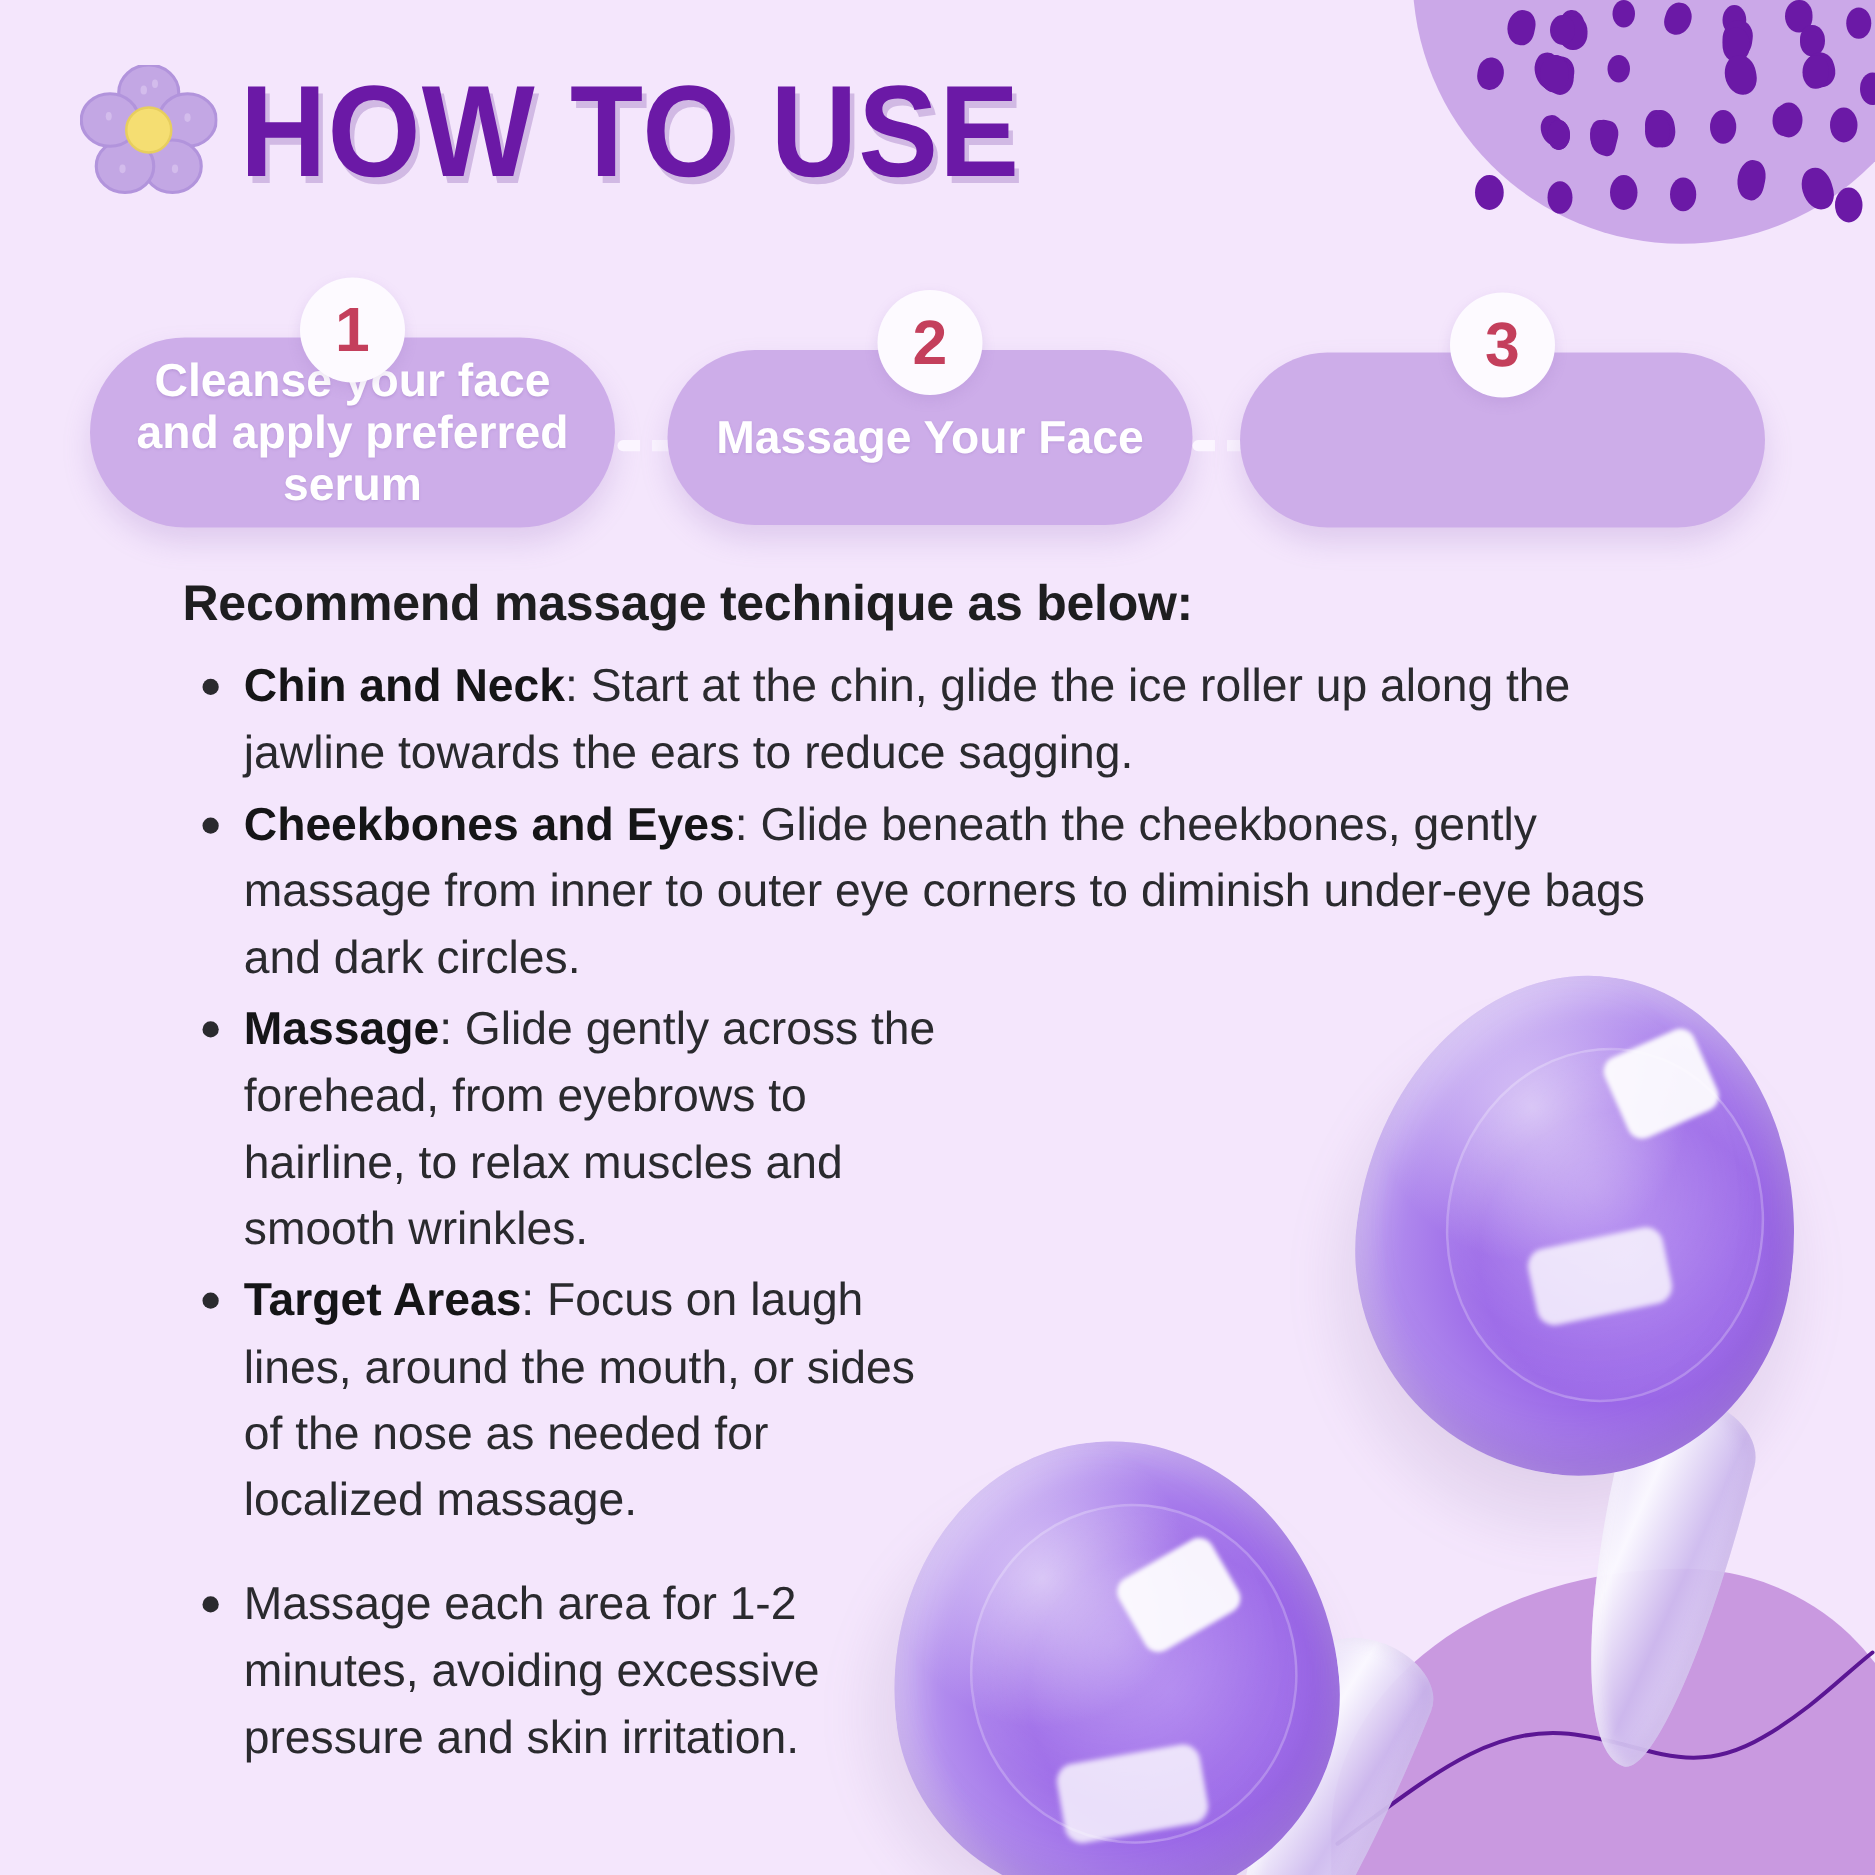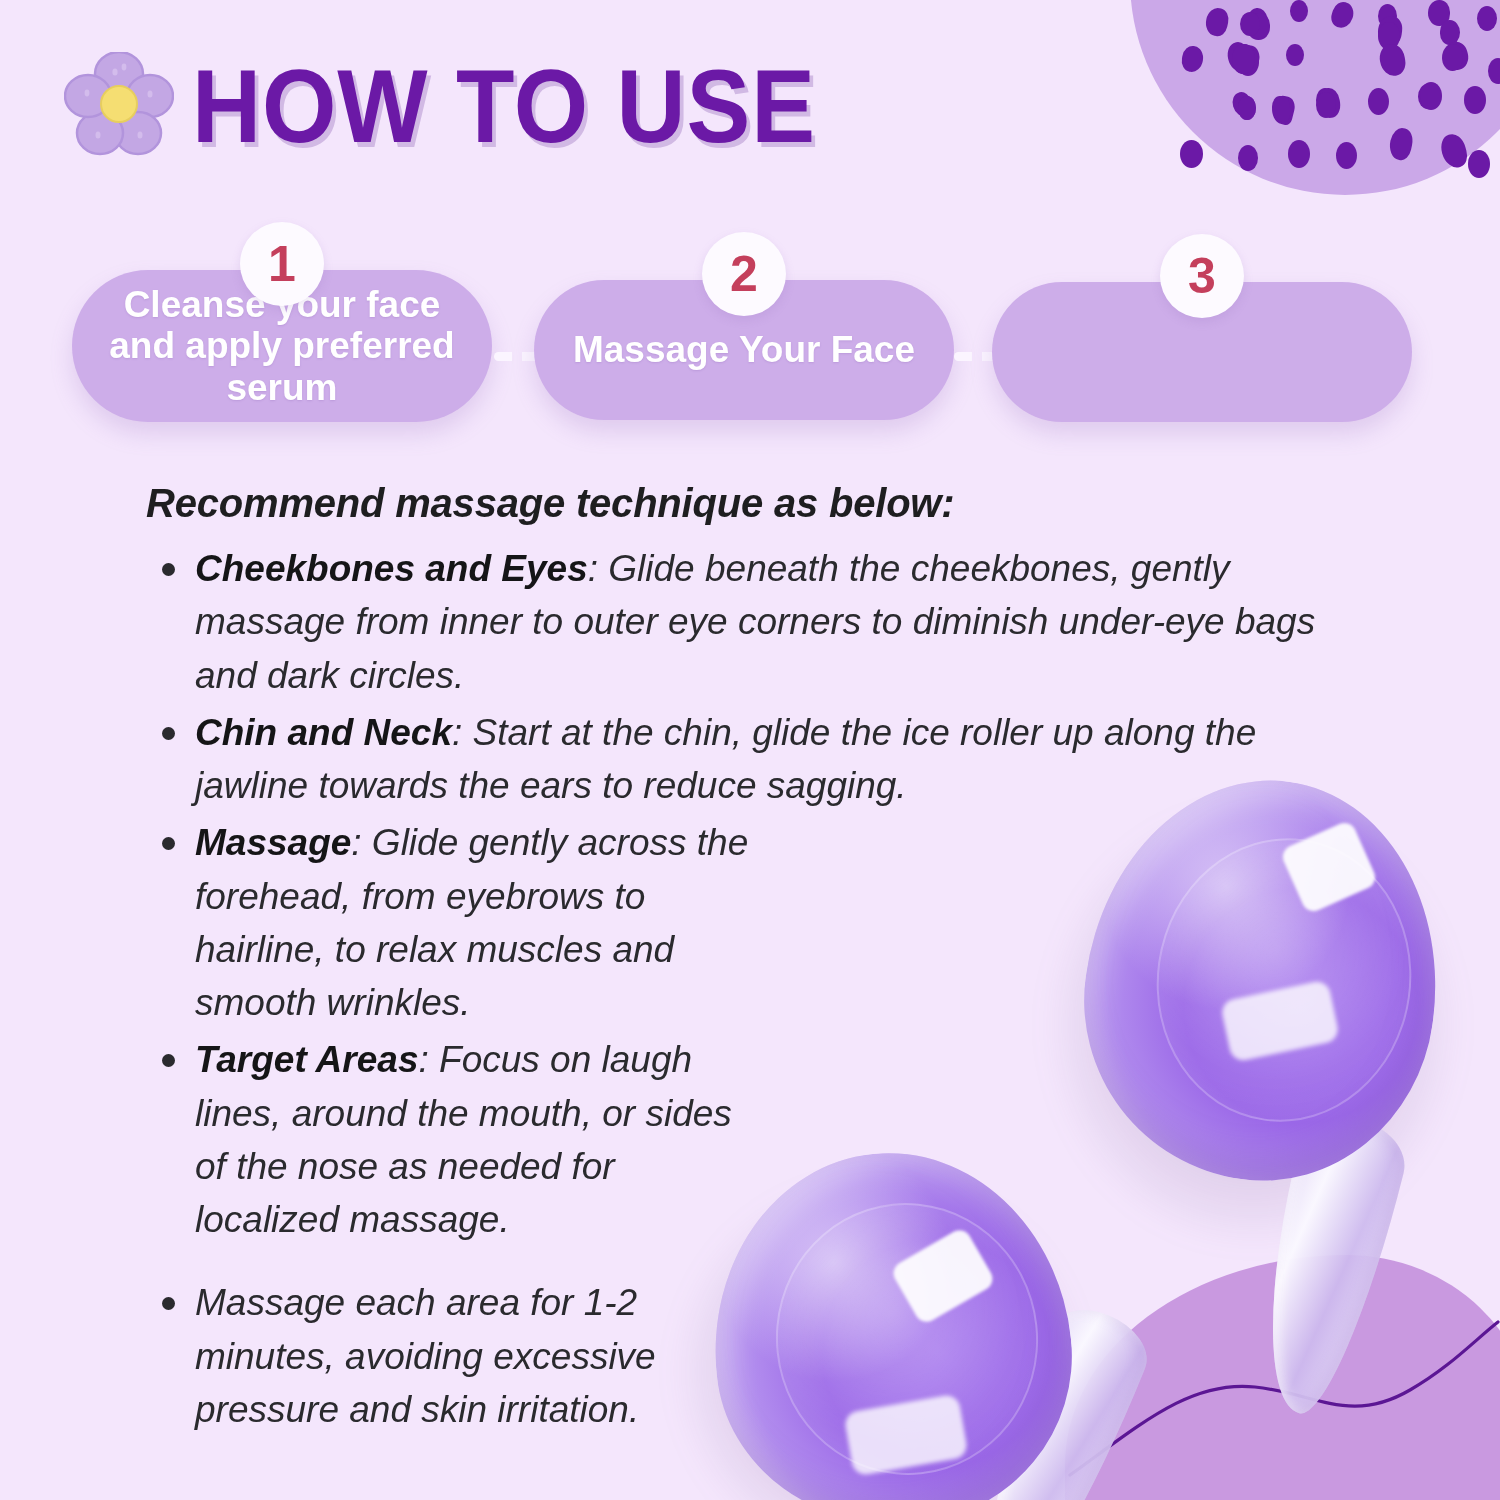--- a/index.html
+++ b/index.html
@@ -96,21 +96,21 @@
   .connector{
     position:absolute;top:130px;
     height:9px;width:46px;
     background:repeating-linear-gradient(to right,#FBF5FF 0 18px,transparent 18px 28px);
     border-radius:5px;
   }
   #connector-1{left:422px;}
   #connector-2{left:882px;}
 
   
-  .body-copy{position:absolute;left:146px;top:480px;width:1230px;font-style:italic;}
+  .body-copy{position:absolute;left:146px;top:460px;width:1230px;}
   .lead{
     font-size:40px;
     font-weight:bold;
     color:#1E1E20;
     letter-spacing:-0.2px;
     margin:0 0 16px 0;
     line-height:1.15;
   }
   ul.tips{list-style:none;margin:0;padding:0;}
   ul.tips li{
@@ -299,24 +299,24 @@
       <div class="pill">
         <div class="num-circle">3</div>
       </div>
     </div>
   </div>
 
   <div class="body-copy">
     <p class="lead">Recommend massage technique as below:</p>
     <ul class="tips">
       <li>
+        <span class="lbl">Chin and Neck</span><span>: Start at the chin, glide the ice roller up along the jawline towards the ears to reduce sagging.</span>
+      </li>
+      <li>
         <span class="lbl">Cheekbones and Eyes</span><span>: Glide beneath the cheekbones, gently massage from inner to outer eye corners to diminish under-eye bags and dark circles.</span>
-      </li>
-      <li>
-        <span class="lbl">Chin and Neck</span><span>: Start at the chin, glide the ice roller up along the jawline towards the ears to reduce sagging.</span>
       </li>
       <li class="narrow">
         <span class="lbl">Massage</span><span>: Glide gently across the forehead, from eyebrows to hairline, to relax muscles and smooth wrinkles.</span>
       </li>
       <li class="narrow">
         <span class="lbl">Target Areas</span><span>: Focus on laugh lines, around the mouth, or sides of the nose as needed for localized massage.</span>
       </li>
       <li class="allbold">
         <span>Massage each area for 1-2 minutes, avoiding excessive pressure and skin irritation.</span>
       </li>

